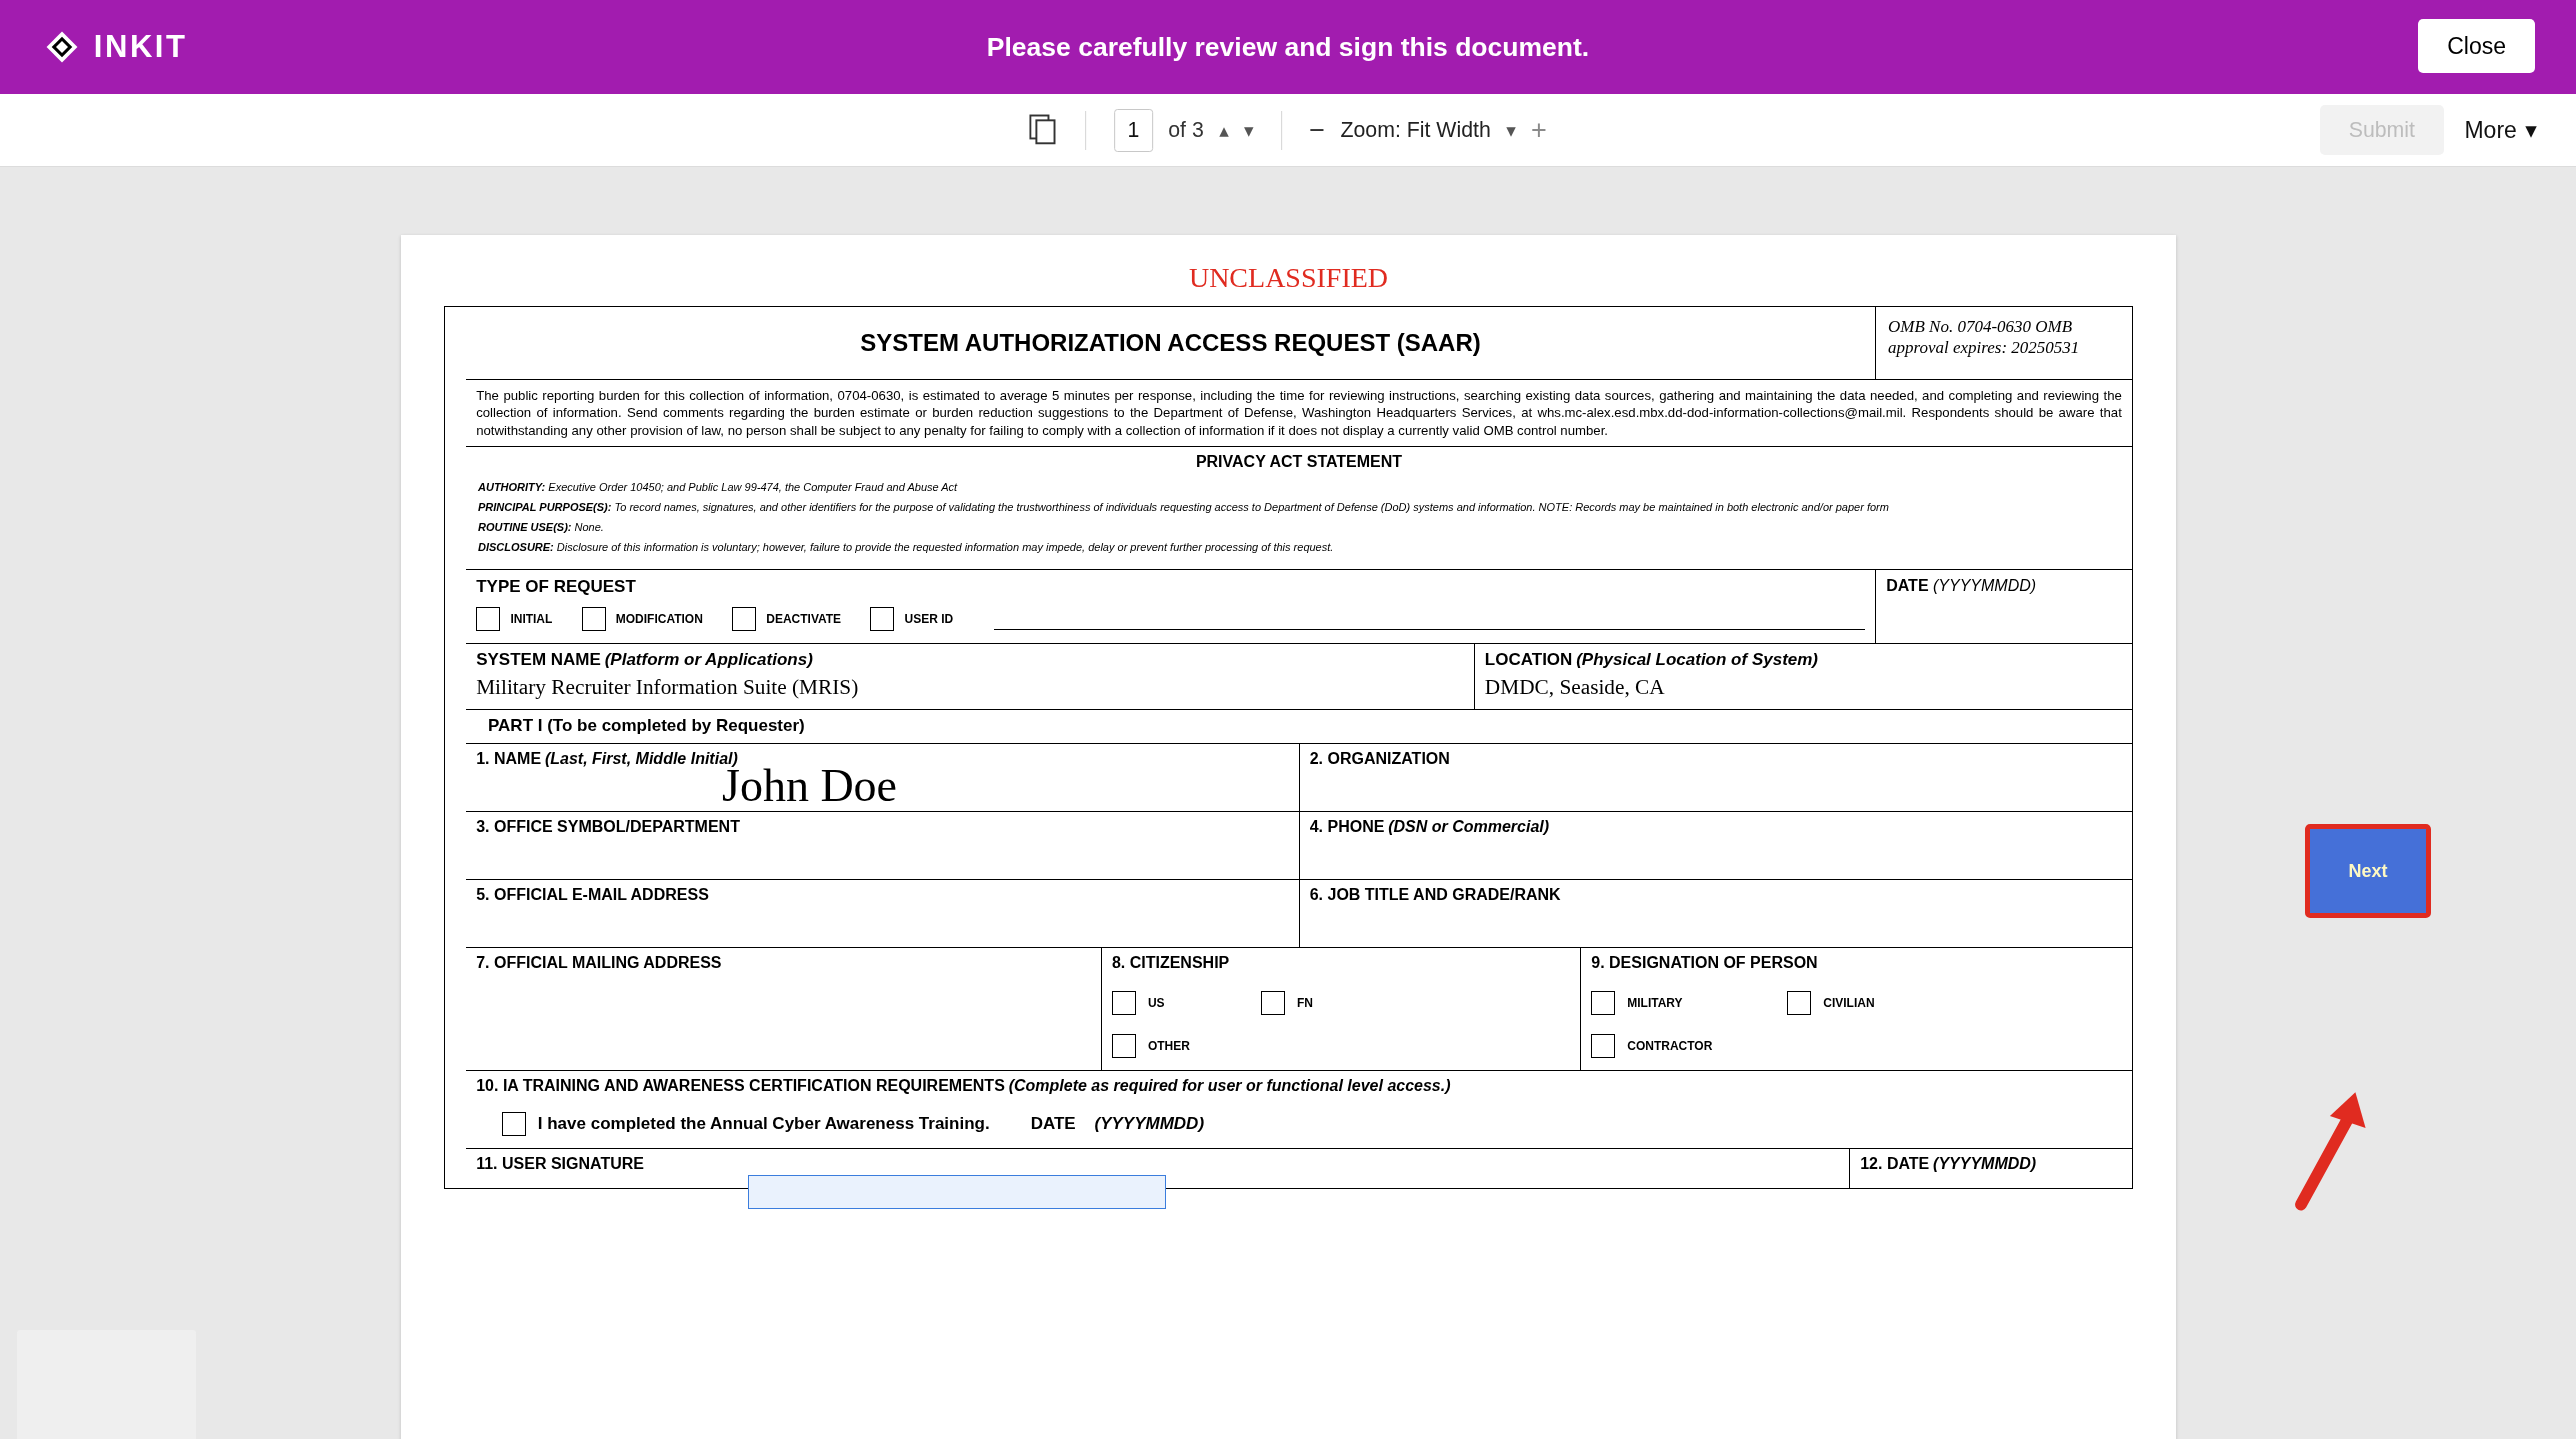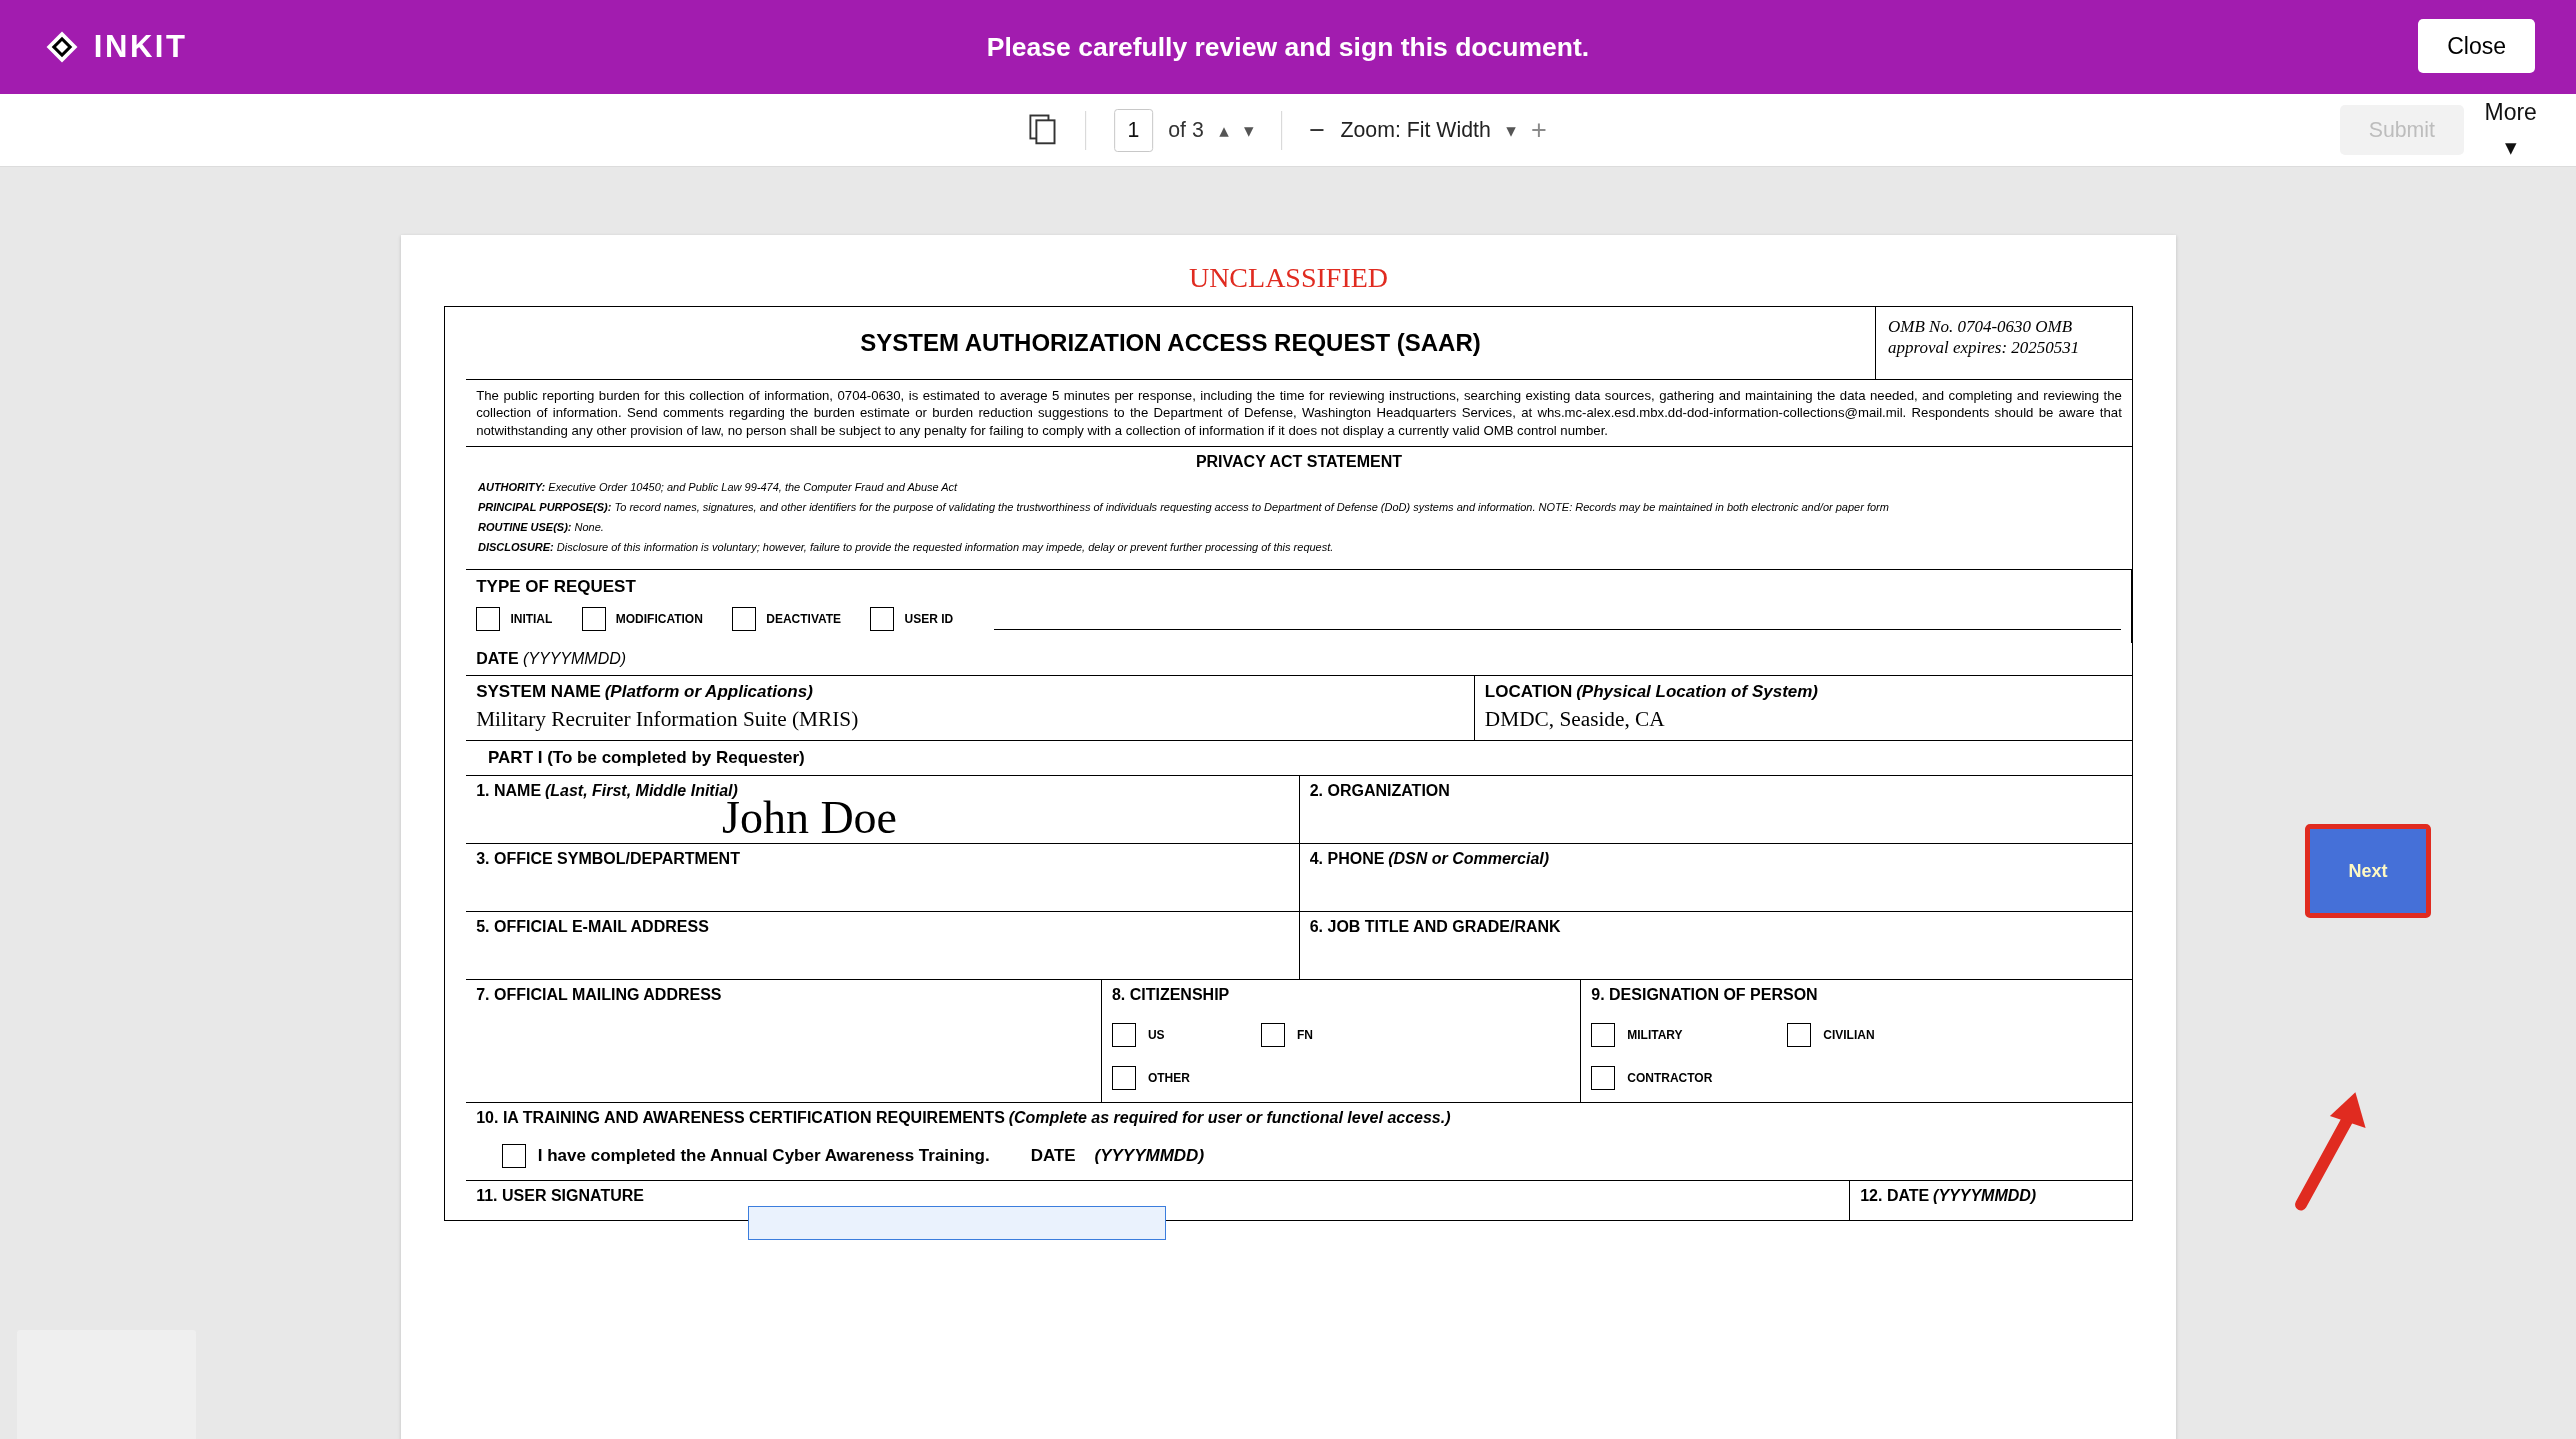--- a/index.html
+++ b/index.html
@@ -55,21 +55,21 @@
   .toolbar-right {
     position:absolute; right:34px; display:flex; align-items:center; gap:15.4px;
   }
   .submit-btn {
     background:#f2f2f2; color:#bdbdbd; border:none; border-radius:5.1px;
     font-size:21.3px; padding:12.8px 29px; cursor:default;
     font-family:"Liberation Sans",sans-serif;
   }
   .more-btn {
     display:flex; align-items:center; gap:8.5px;
-    font-size:23px; color:#111; cursor:pointer; padding:6.8px 5.1px;flex-direction:column;
+    font-size:23px; color:#111; cursor:pointer; padding:6.8px 5.1px;
   }
 
   
   .canvas {
     position:absolute; top:167px; left:0; right:0; bottom:0;
     background:#e8e8e8; overflow:hidden;
   }
   .page {
     position:absolute; left:401px; top:68px;
     width:1775px; min-height:1212px; background:#fff;
@@ -106,21 +106,21 @@
   .privacy-head {
     text-align:center; font-weight:bold; font-size:16px; padding:6px 0 4.3px 0;
   }
   .privacy {
     padding:0 12px 8.5px 12px; border-bottom:1.7px solid #000;
     font-size:11px; line-height:1.36;font-style:italic;
   }
   .privacy p { margin:5.1px 0; }
   .privacy b { font-weight:bold; }
 
-  .type-row { display:flex; border-bottom:1.7px solid #000;flex-direction:column; }
+  .type-row { display:flex; border-bottom:1.7px solid #000; }
   .type-left { flex:1; border-right:1.7px solid #000; padding:6.8px 10.2px 12px 10.2px; }
   .type-title { font-weight:bold; font-size:17px; margin-bottom:10.2px; }
   .type-opts { display:flex; align-items:center; gap:10.2px; }
   .cb {
     width:24px; height:24px; border:1.7px solid #000; background:#fff;
     display:inline-block; flex:none;
   }
   .opt-label { font-weight:bold; font-size:12px; margin-right:19px; }
   .uid-line { flex:1; border-bottom:1.7px solid #000; height:22px; margin-left:12px; }
   .date-cell { width:256px; padding:6.8px 10.2px; font-size:16px; }

